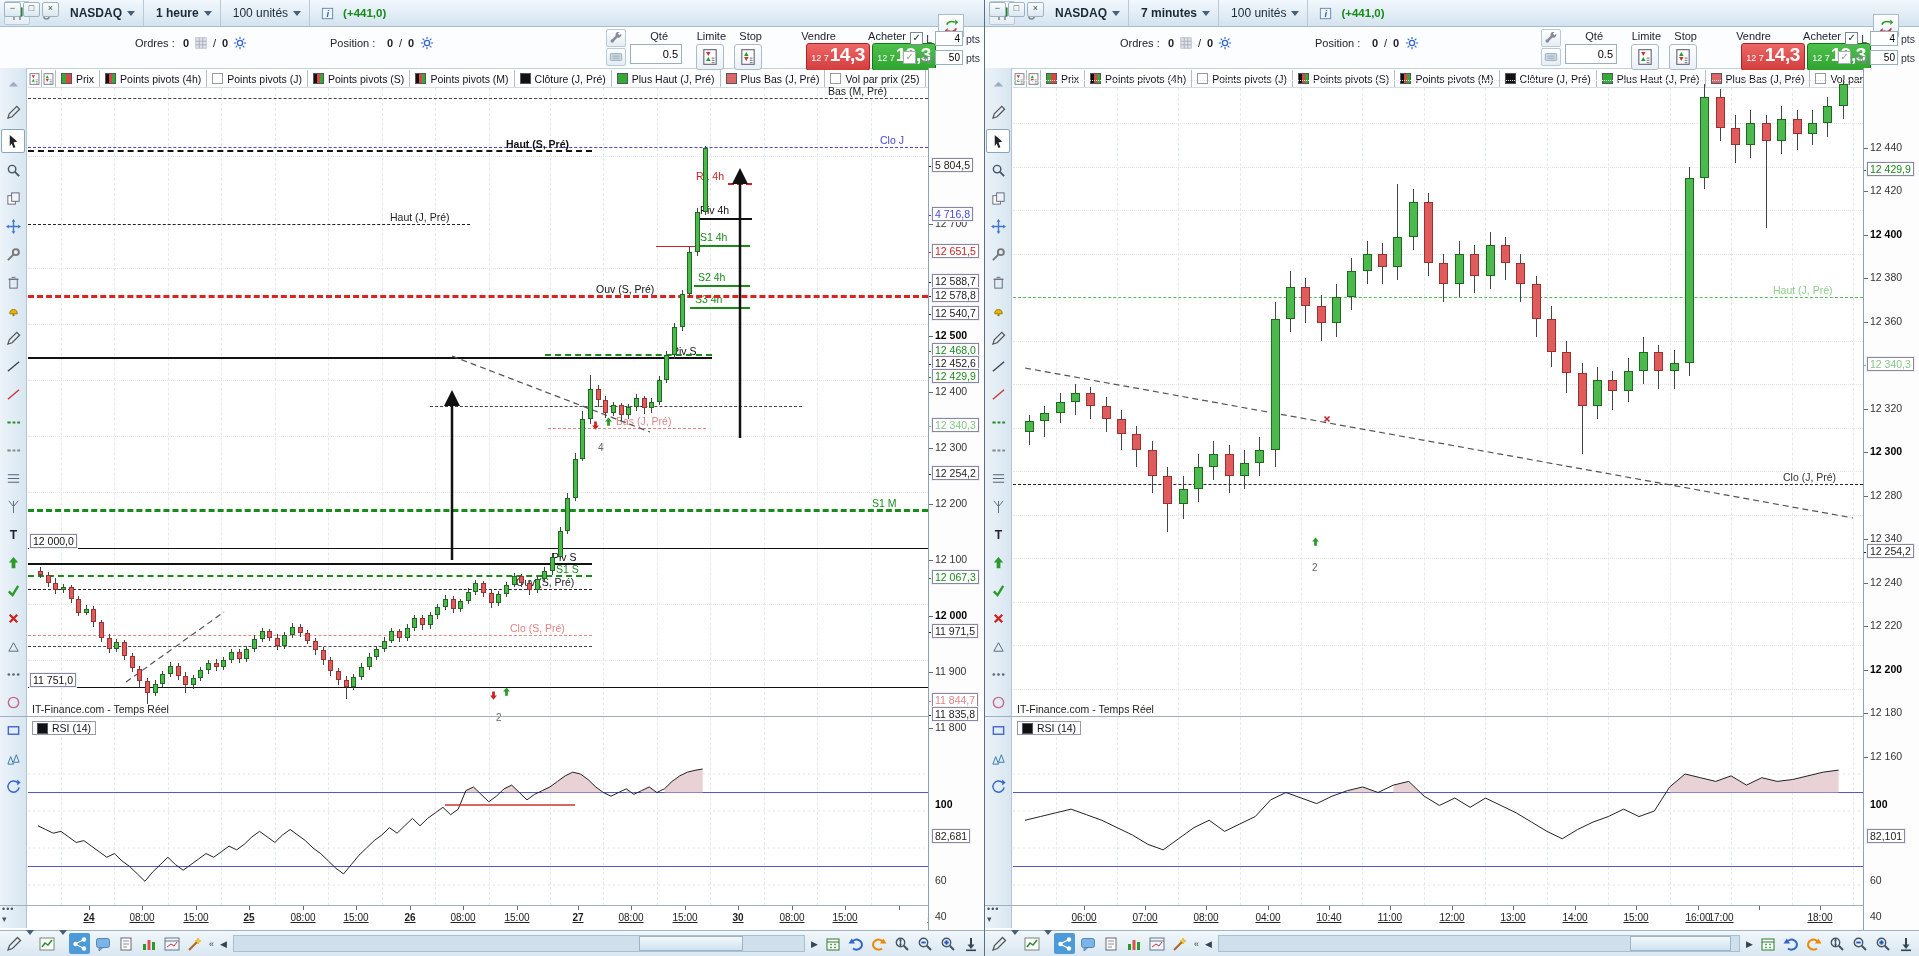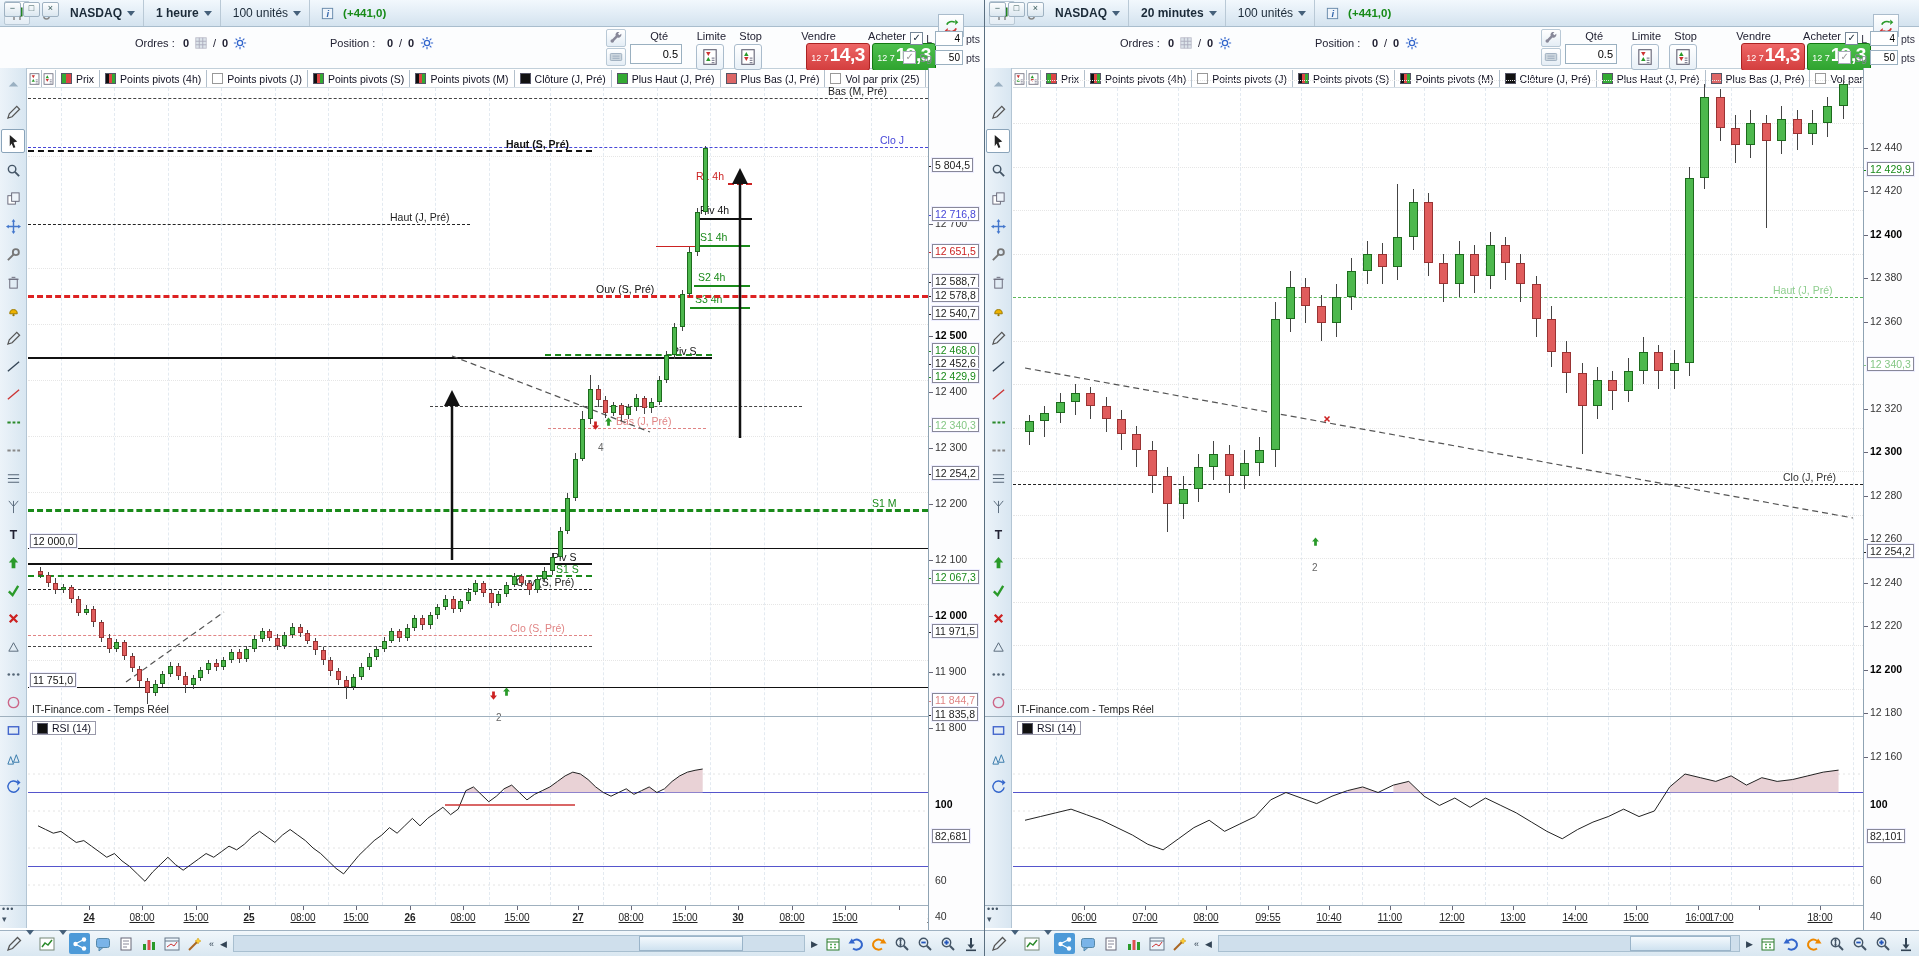--- a/index.html
+++ b/index.html
@@ -905,21 +905,21 @@
         <div class="axtick" style="top: 485px;">12 100</div>
         <div class="tickmark" style="top: 548px;"></div>
         <div class="axtick b" style="top: 541px;">12 000</div>
         <div class="tickmark" style="top: 604px;"></div>
         <div class="axtick" style="top: 597px;">11 900</div>
         <div class="tickmark" style="top: 660px;"></div>
         <div class="axtick" style="top: 653px;">11 800</div>
         <div class="tickmark" style="top: 98px; background: rgb(34, 34, 34);"></div>
         <div class="axbox" style="top: 90px; color: rgb(34, 34, 34);">5 804,5</div>
         <div class="tickmark" style="top: 147px; background: rgb(71, 71, 216);"></div>
-        <div class="axbox" style="top: 139px; color: rgb(71, 71, 216);">12 716,8</div>
+        <div class="axbox" style="top: 139px; color: rgb(71, 71, 216);">4 716,8</div>
         <div class="tickmark" style="top: 184px; background: rgb(204, 34, 34);"></div>
         <div class="axbox" style="top: 176px; color: rgb(204, 34, 34);">12 651,5</div>
         <div class="tickmark" style="top: 214px; background: rgb(34, 34, 34);"></div>
         <div class="axbox" style="top: 206px; color: rgb(34, 34, 34);">12 588,7</div>
         <div class="tickmark" style="top: 228px; background: rgb(34, 34, 34);"></div>
         <div class="axbox" style="top: 220px; color: rgb(34, 34, 34);">12 578,8</div>
         <div class="tickmark" style="top: 246px; background: rgb(34, 34, 34);"></div>
         <div class="axbox" style="top: 238px; color: rgb(34, 34, 34);">12 540,7</div>
         <div class="tickmark" style="top: 283px; background: rgb(26, 138, 26);"></div>
         <div class="axbox" style="top: 275px; color: rgb(26, 138, 26);">12 468,0</div>
@@ -1042,21 +1042,21 @@
       <span class="tbtn" style="border:none;background:none">
           <svg width="15" height="16">
             <use href="#s-link"></use>
           </svg>
         </span>
       <span class="dd bold">
           <span class="lbl">NASDAQ</span>
           <span class="caret"></span>
         </span>
       <span class="dd bold">
-          <span class="lbl">20 minutes</span>
+          <span class="lbl">7 minutes</span>
           <span class="caret"></span>
         </span>
       <span class="dd">
           <span class="lbl">100 unités</span>
           <span class="caret"></span>
         </span>
       <span style="margin-left:6px;display:flex">
           <svg width="15" height="15">
             <use href="#s-info"></use>
           </svg>
@@ -1490,21 +1490,21 @@
       </div>
     <div class="sepline" style="top:905px"></div>
     <div class="xaxis" style="left: 28px; width: 850px; top: 906px;">
         <div class="xtickmark" style="left: 71px;"></div>
         <div class="xtick" style="left: 71px;">06:00</div>
         <div class="xtickmark" style="left: 132px;"></div>
         <div class="xtick" style="left: 132px;">07:00</div>
         <div class="xtickmark" style="left: 193px;"></div>
         <div class="xtick" style="left: 193px;">08:00</div>
         <div class="xtickmark" style="left: 255px;"></div>
-        <div class="xtick" style="left: 255px;">09:55</div>
+        <div class="xtick" style="left: 255px;">04:00</div>
         <div class="xtickmark" style="left: 316px;"></div>
         <div class="xtick" style="left: 316px;">10:40</div>
         <div class="xtickmark" style="left: 377px;"></div>
         <div class="xtick" style="left: 377px;">11:00</div>
         <div class="xtickmark" style="left: 439px;"></div>
         <div class="xtick" style="left: 439px;">12:00</div>
         <div class="xtickmark" style="left: 500px;"></div>
         <div class="xtick" style="left: 500px;">13:00</div>
         <div class="xtickmark" style="left: 562px;"></div>
         <div class="xtick" style="left: 562px;">14:00</div>
@@ -1530,21 +1530,21 @@
         <div class="axtick" style="top: 203px;">12 380</div>
         <div class="tickmark" style="top: 254px;"></div>
         <div class="axtick" style="top: 247px;">12 360</div>
         <div class="tickmark" style="top: 341px;"></div>
         <div class="axtick" style="top: 334px;">12 320</div>
         <div class="tickmark" style="top: 384px;"></div>
         <div class="axtick b" style="top: 377px;">12 300</div>
         <div class="tickmark" style="top: 428px;"></div>
         <div class="axtick" style="top: 421px;">12 280</div>
         <div class="tickmark" style="top: 471px;"></div>
-        <div class="axtick" style="top: 464px;">12 260</div>
+        <div class="axtick" style="top: 464px;">12 340</div>
         <div class="tickmark" style="top: 515px;"></div>
         <div class="axtick" style="top: 508px;">12 240</div>
         <div class="tickmark" style="top: 558px;"></div>
         <div class="axtick" style="top: 551px;">12 220</div>
         <div class="tickmark" style="top: 602px;"></div>
         <div class="axtick b" style="top: 595px;">12 200</div>
         <div class="tickmark" style="top: 645px;"></div>
         <div class="axtick" style="top: 638px;">12 180</div>
         <div class="tickmark" style="top: 689px;"></div>
         <div class="axtick" style="top: 682px;">12 160</div>

